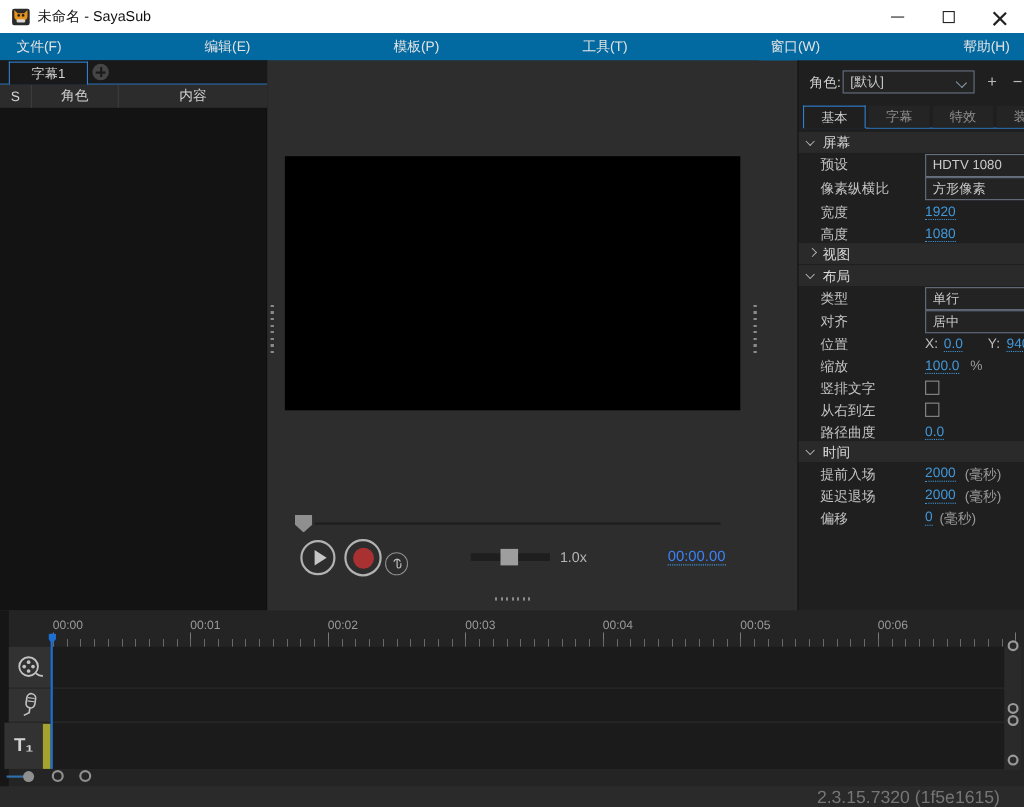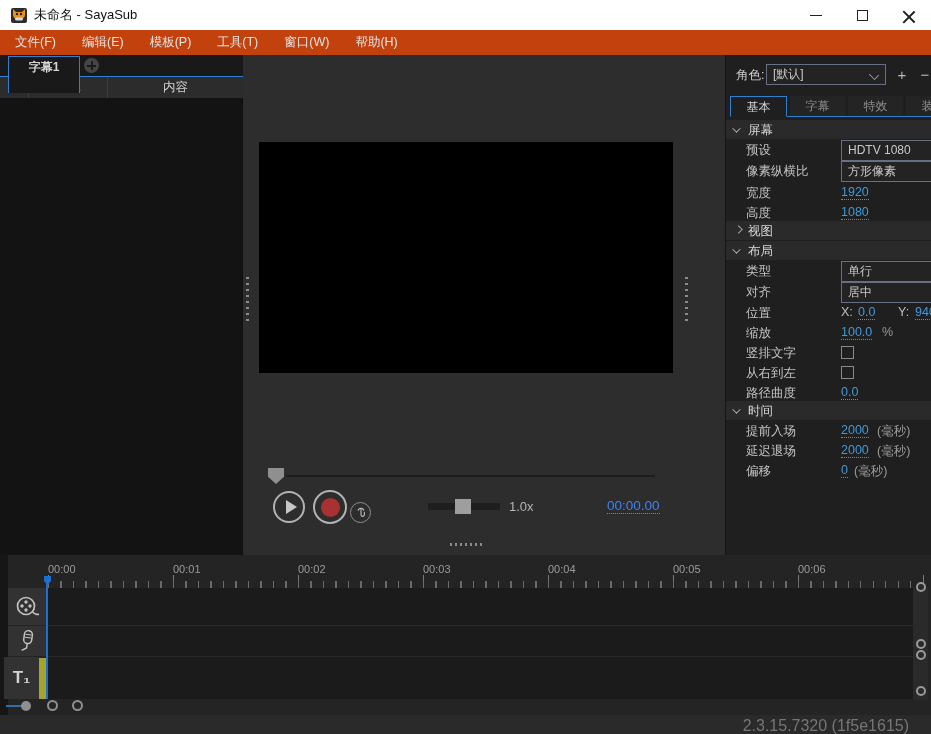--- a/index.html
+++ b/index.html
@@ -15,26 +15,26 @@
   .title-text { position:absolute; left:34px; top:0; height:30px; line-height:30px; color:#111; font-size:13px; }
   .win-btns { position:absolute; right:0; top:0; height:30px; display:flex; }
   .win-btn { width:46px; height:30px; display:flex; align-items:center; justify-content:center; cursor:default; }
   .glyph-min { width:12px; height:0; border-top:1.5px solid #222; }
   .glyph-max { width:11px; height:11px; border:1.5px solid #222; }
   .glyph-close { position:relative; width:13px; height:13px; }
   .glyph-close::before,.glyph-close::after { content:""; position:absolute; left:6px; top:0; width:1.5px; height:16px; background:#222; }
   .glyph-close::before { transform:rotate(45deg); }
   .glyph-close::after { transform:rotate(-45deg); }
   
-  .menubar { position:absolute; left:0; top:30px; width:931px; height:25px; background:#c2410c; display:flex; align-items:center; padding-left:2px; }
+  .menubar { position:absolute; left:0; top:30px; width:931px; height:25px; background:#0369a1; display:flex; align-items:center; padding-left:2px;justify-content:space-between; }
   .menu-item { padding:0 13px; height:25px; line-height:25px; color:#e4e4e4; font-size:12.5px; }
   
   .left-panel { position:absolute; left:0; top:55px; width:243px; height:500px; background:#131314; border-right:1px solid #101011; }
   .tabstrip { position:absolute; left:0; top:0; width:243px; height:22px; background:#19191a; border-bottom:1px solid #2f80d0; }
-  .doc-tab { position:absolute; left:8px; top:1px; width:72px; height:37px; background:#19191a; border:1px solid #2f80d0; border-bottom:none; color:#d6d6d6; font-size:12px; text-align:center; line-height:20px; z-index:2;font-weight:bold; }
+  .doc-tab { position:absolute; left:8px; top:1px; width:72px; height:21px; background:#19191a; border:1px solid #2f80d0; border-bottom:none; color:#d6d6d6; font-size:12px; text-align:center; line-height:20px; z-index:2; }
   .add-tab { position:absolute; left:84px; top:3px; width:15px; height:15px; border-radius:50%; background:#454546; }
   .add-tab::before,.add-tab::after { content:""; position:absolute; background:#1b1b1c; }
   .add-tab::before { left:3px; top:6.5px; width:9px; height:2px; }
   .add-tab::after { left:6.5px; top:3px; width:2px; height:9px; }
   .grid-header { position:absolute; left:0; top:22px; width:243px; height:21px; background:#2c2c2d; display:flex; color:#d2d2d2; font-size:12.5px; }
   .grid-col { display:flex; align-items:center; justify-content:center; height:21px; }
   .grid-col + .grid-col { border-left:1px solid #3e3e3f; }
   .col-s { width:28px; } .col-role { width:79px; } .col-content { flex:1; }
   
   .center-panel { position:absolute; left:243px; top:55px; width:447px; height:500px; background:#2d2d2e; }

